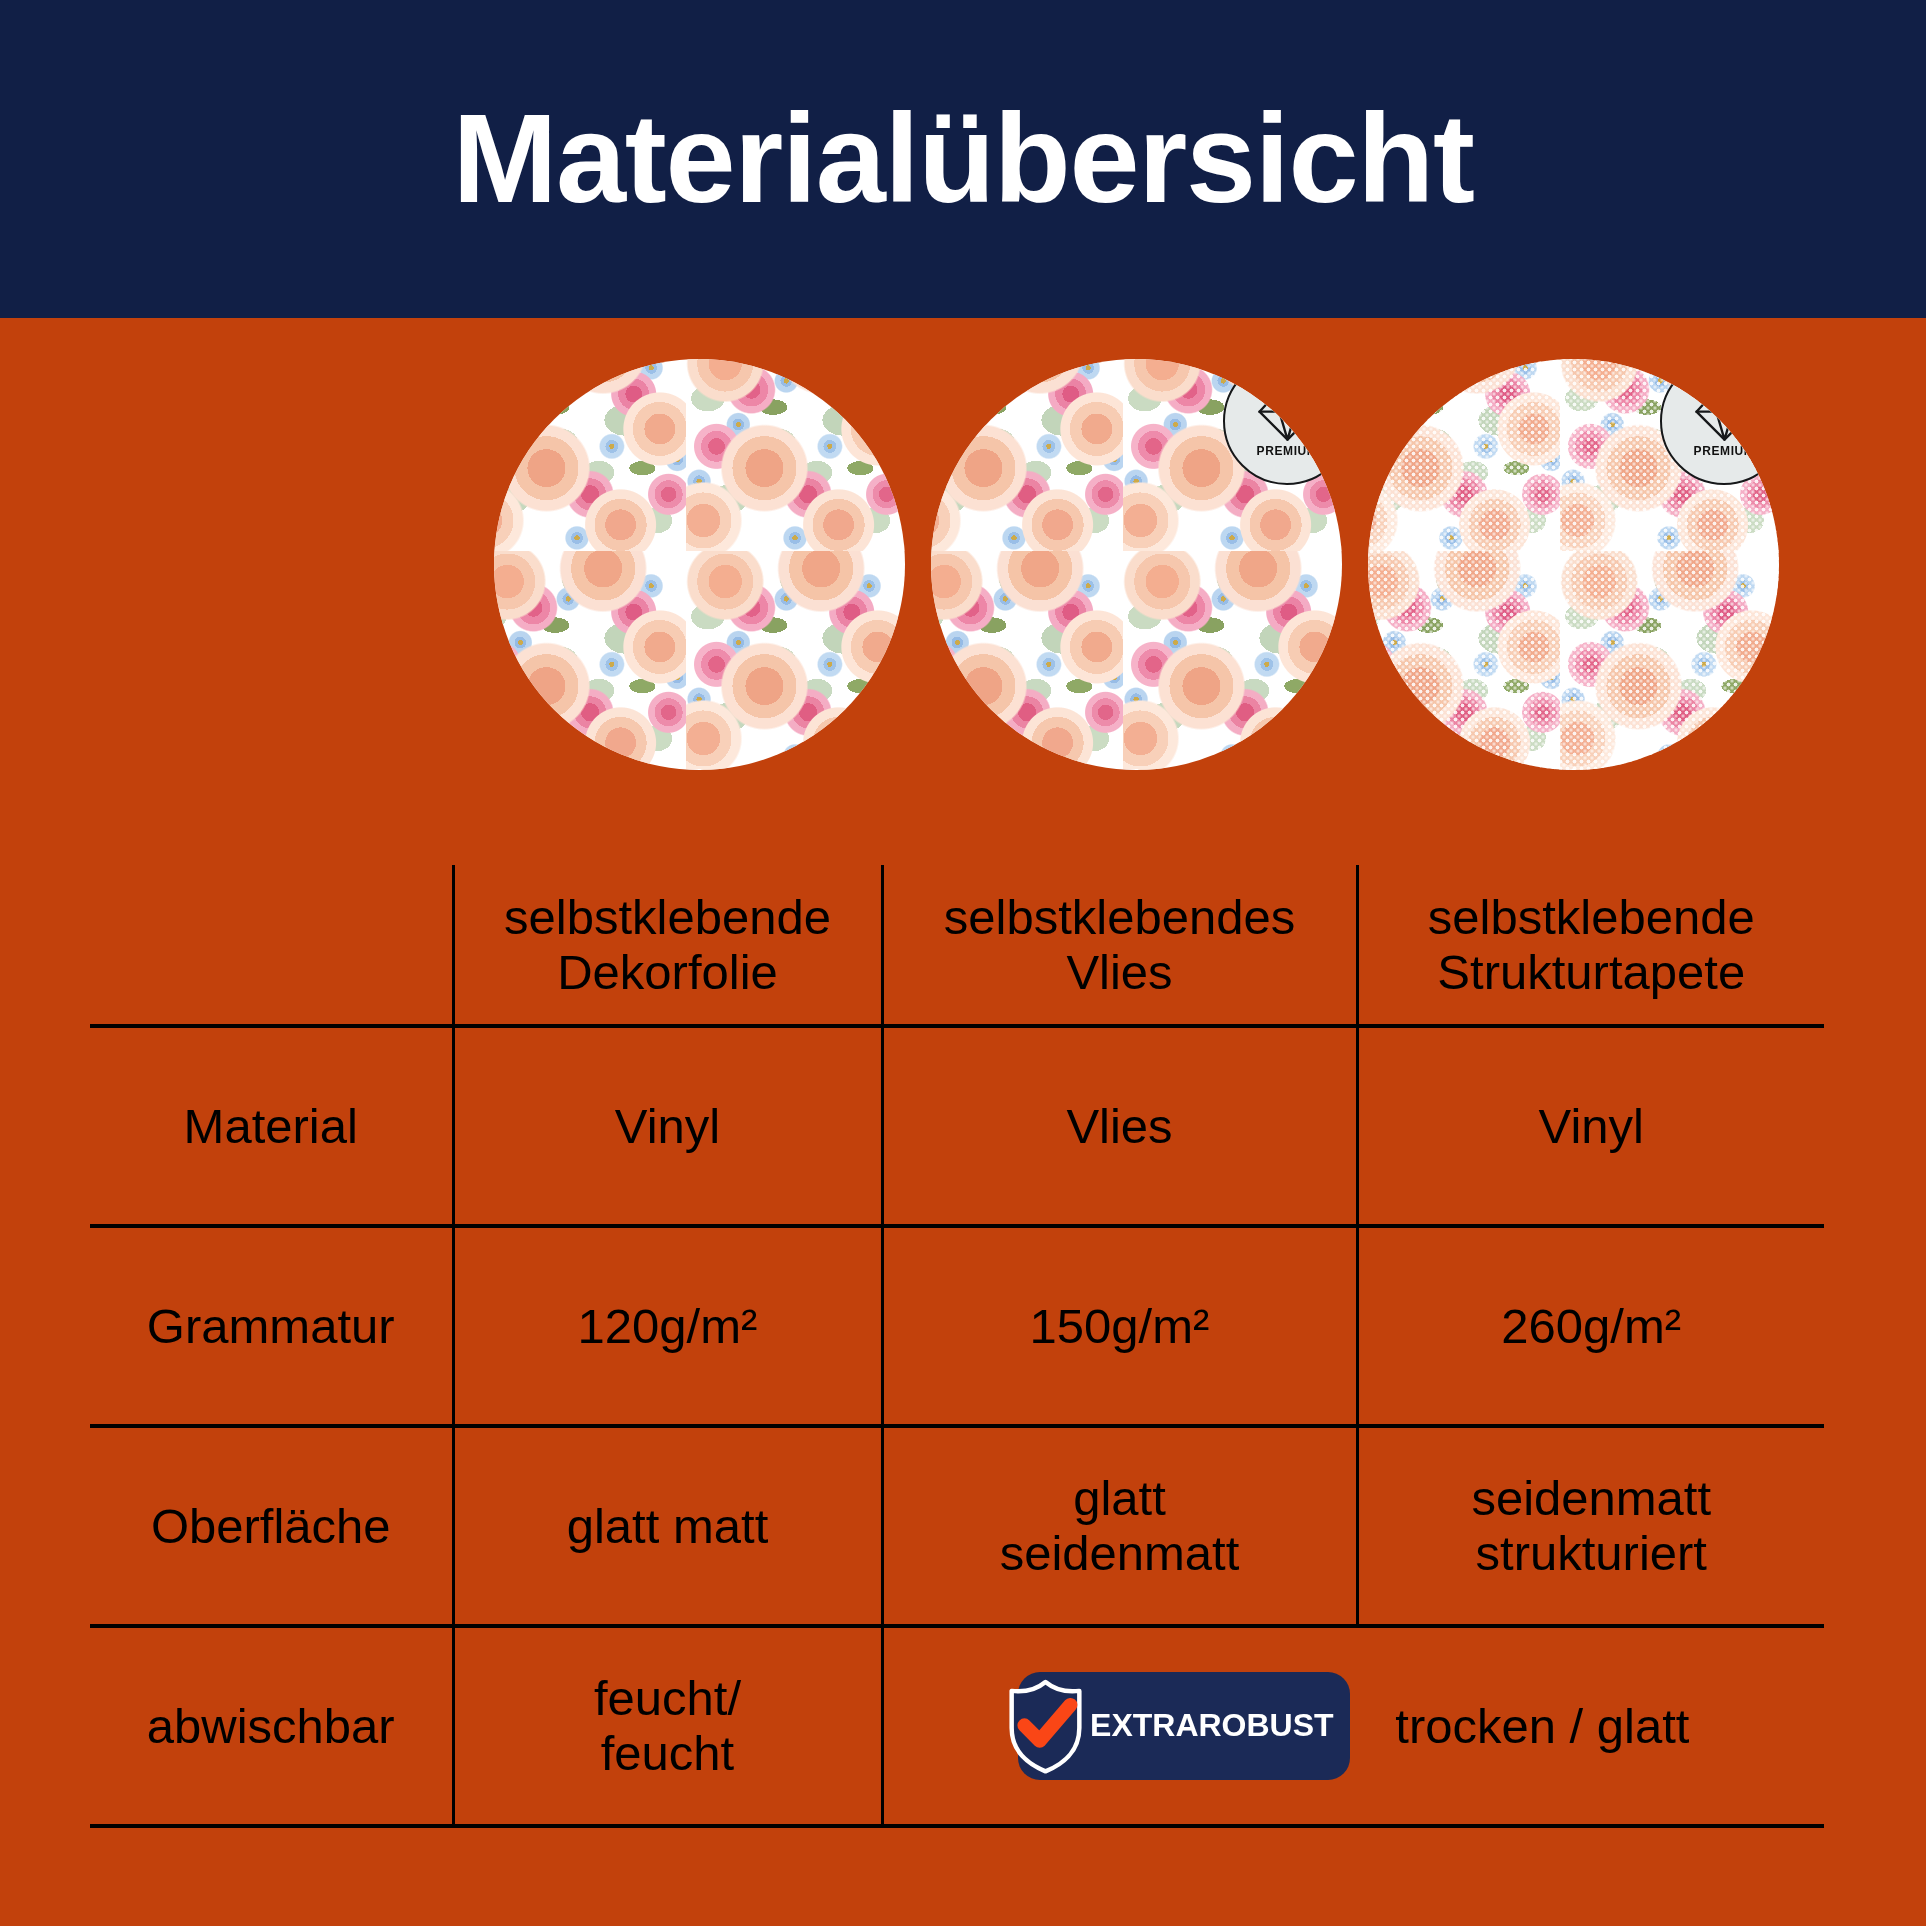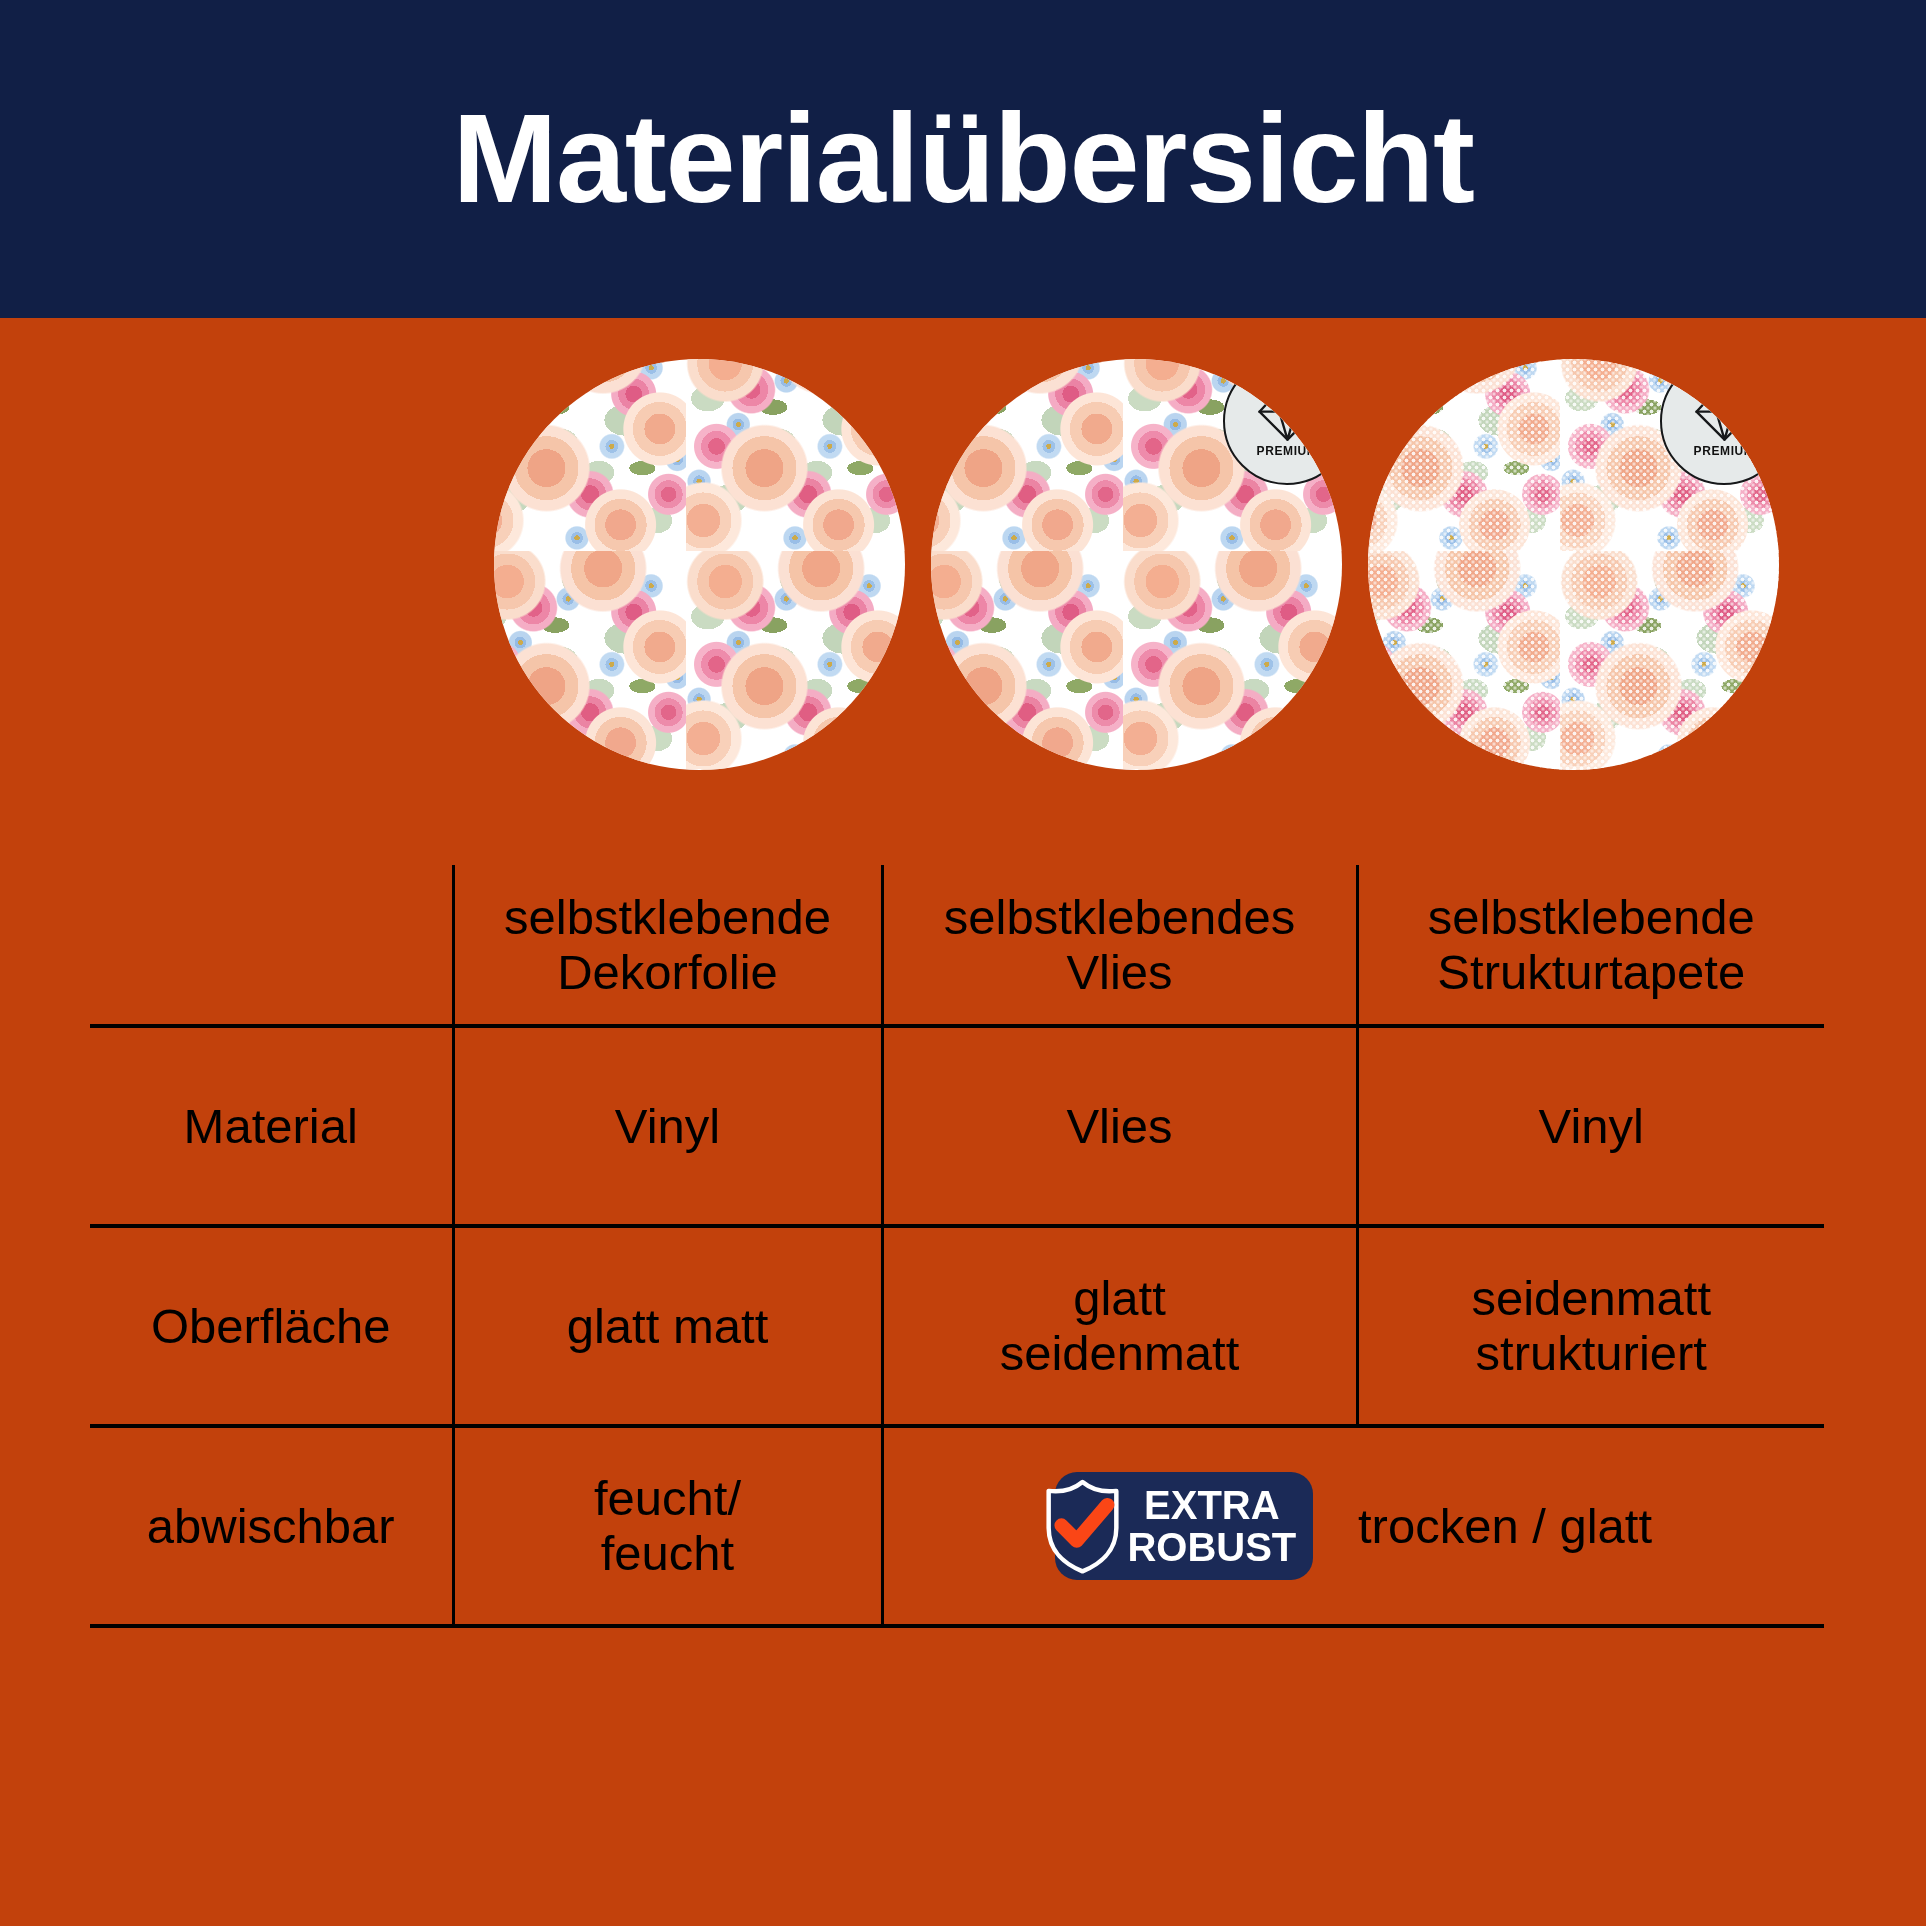--- a/index.html
+++ b/index.html
@@ -191,23 +191,23 @@
     background: #1b2a57;
     border-radius: 22px;
     padding: 0 16.7px 0 72px;
   }
   .robust-shield {
     position: absolute; left: -14px; top: 50%;
     transform: translateY(-50%);
     width: 83px; height: 96px;
   }
   .robust-text {
-    display: flex; flex-direction: column;
+    display: flex; 
     color: #ffffff; font-weight: 700;
-    font-size: 40px; line-height: 1.06;
+    font-size: 32px; line-height: 1.06;
     letter-spacing: 0px;
   }
 </style>
 </head>
 <body>
 
 <div class="page">
 
   <div class="banner">
     <div class="banner-title">Materialübersicht</div>
@@ -282,20 +282,26 @@
       </thead>
       <tbody>
 
         <tr>
           <td class="rowhead">Material</td>
           <td class="val">Vinyl</td>
           <td class="val">Vlies</td>
           <td class="val">Vinyl</td>
         </tr>
 
+        <tr>
+          <td class="rowhead">Grammatur</td>
+          <td class="val">120g/m²</td>
+          <td class="val">150g/m²</td>
+          <td class="val">260g/m²</td>
+        </tr>
 
         <tr>
           <td class="rowhead">Oberfläche</td>
           <td class="val">
             <div>glatt matt</div>
           </td>
           <td class="val">
             <div>glatt</div>
             <div>seidenmatt</div>
           </td>

